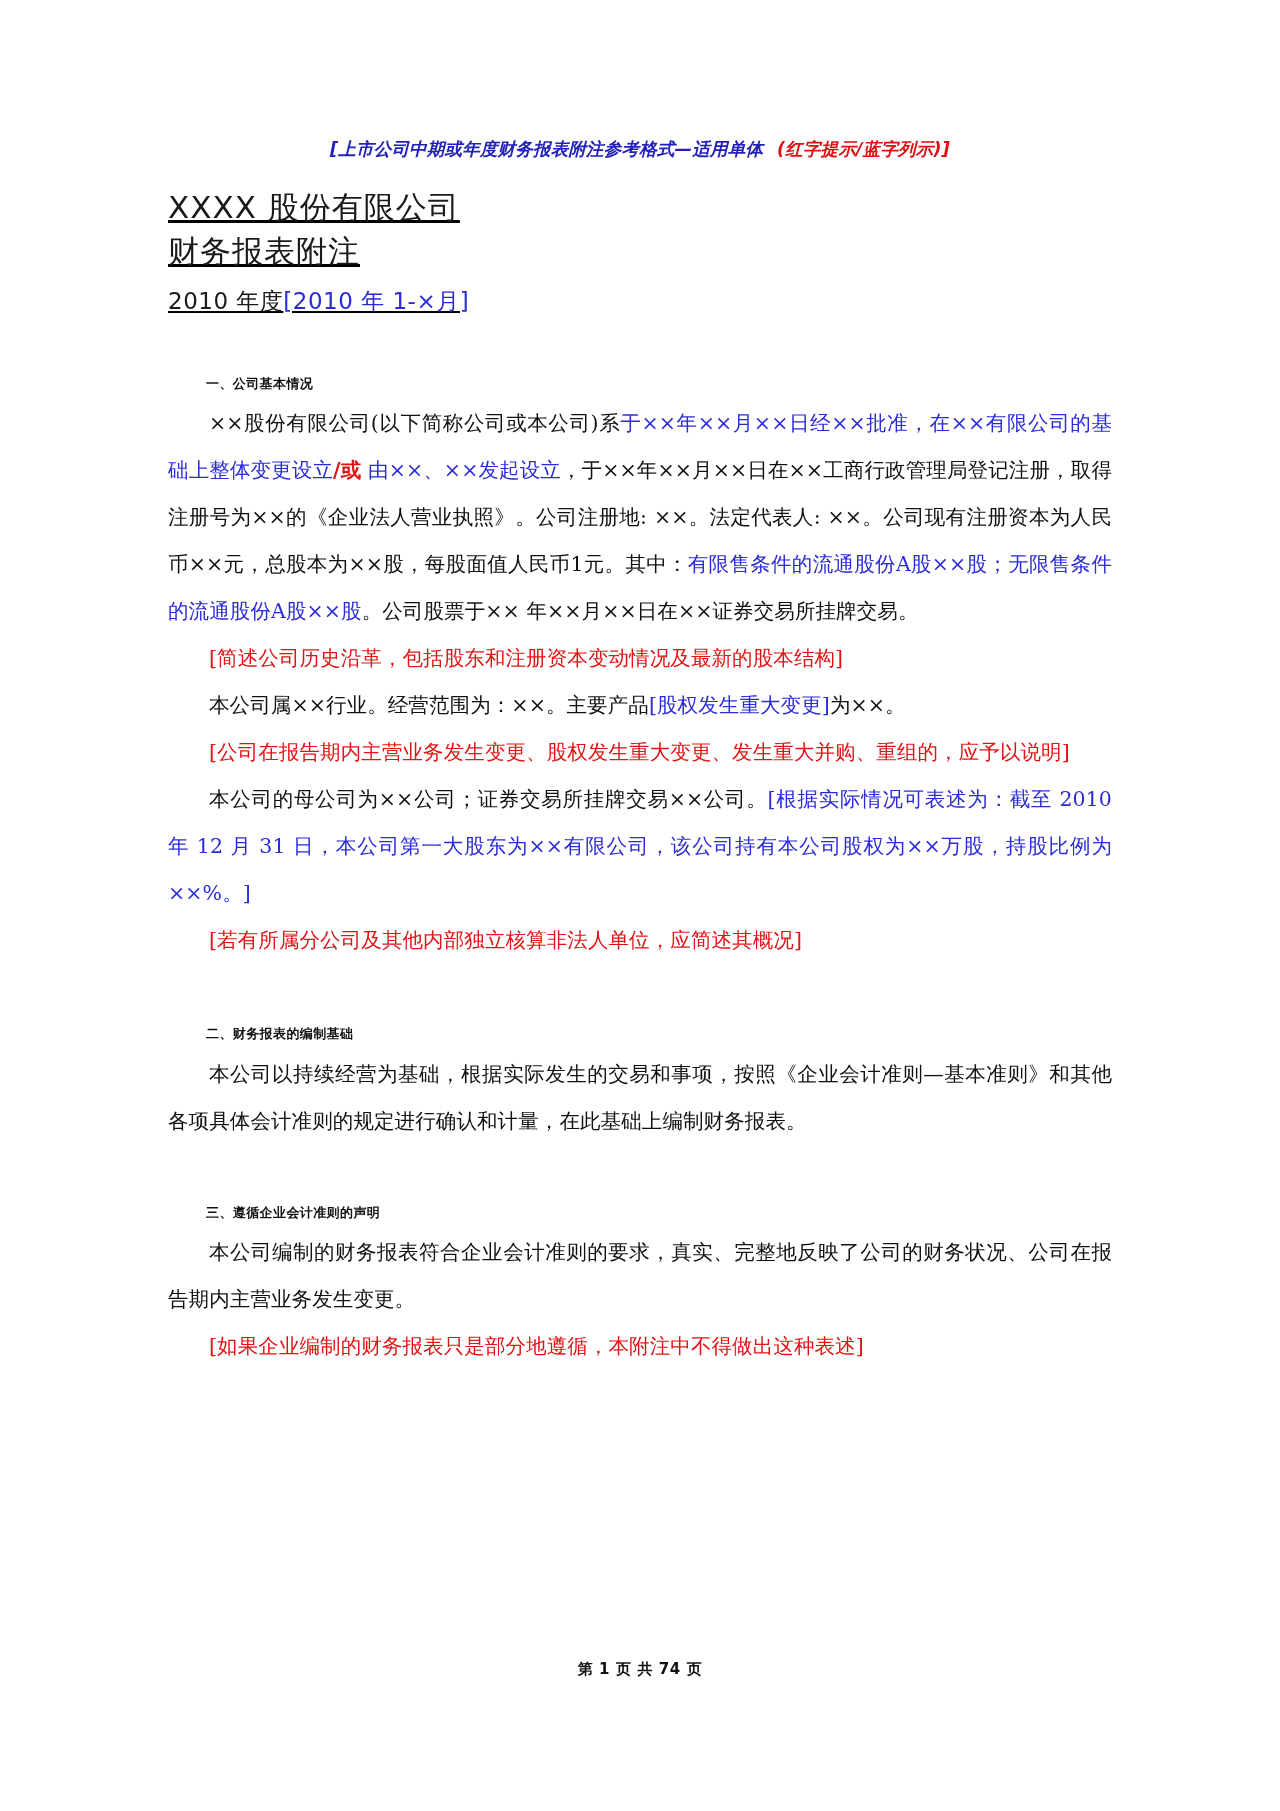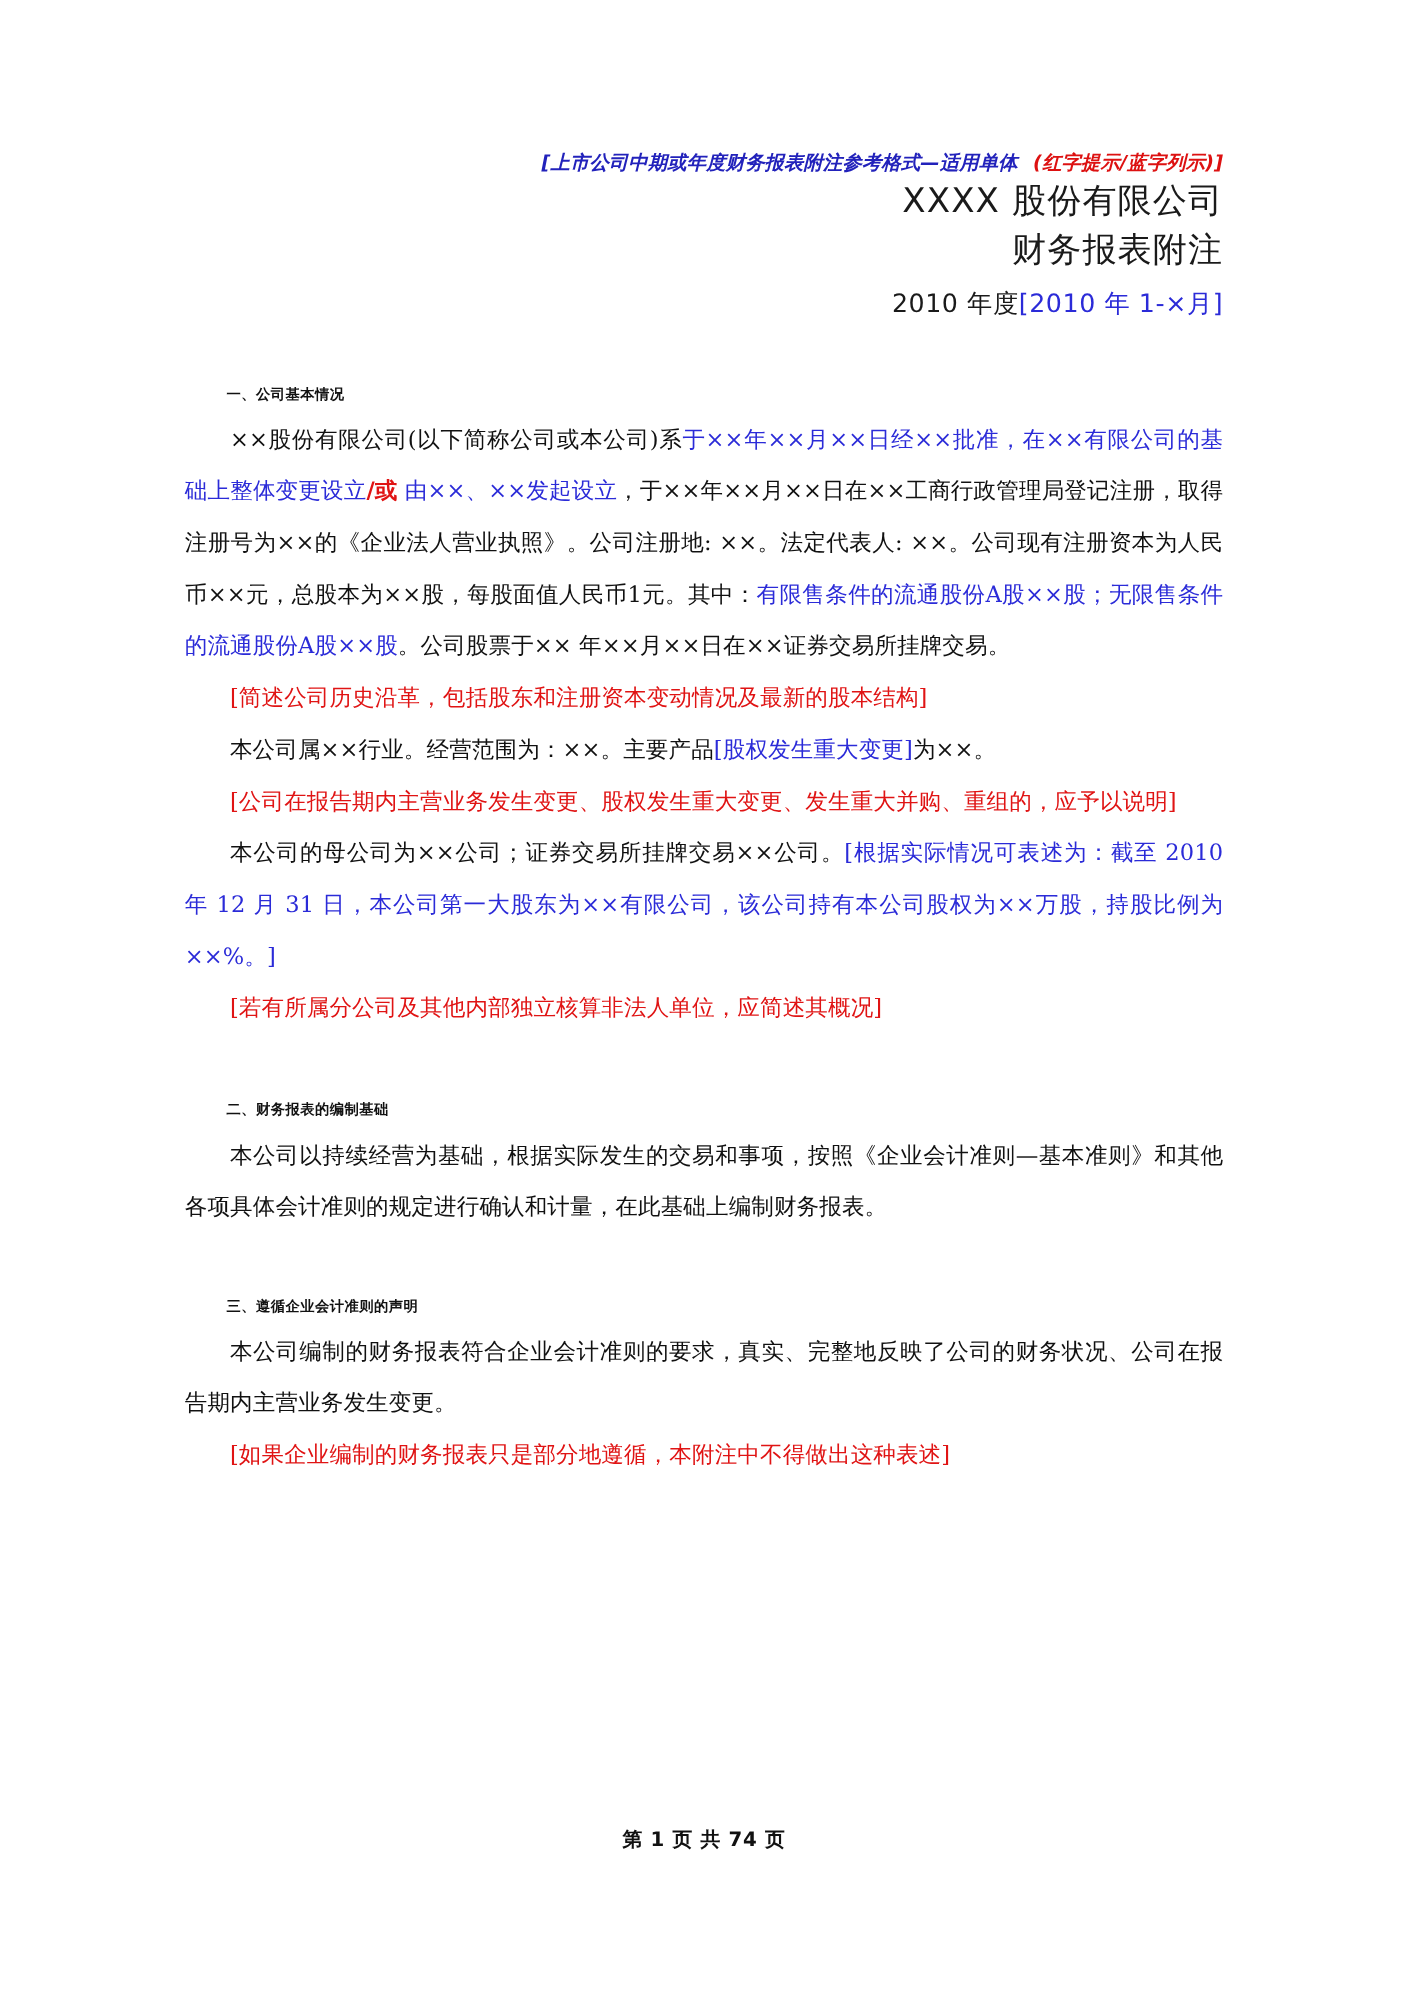--- a/index.html
+++ b/index.html
@@ -29,31 +29,32 @@
 
   
   .doc-header {
     margin-top: 138px;
     font-family: "DejaVu Sans", "Liberation Sans", sans-serif;
     font-style: italic;
     font-weight: bold;
     font-size: 17.5px;
     letter-spacing: 0.2px;
     line-height: 1.3;
-    text-align: right;
+    text-align: center;
     white-space: nowrap;
   }
   .hdr-blue { color: #2222bb; }
   .hdr-red  { color: #dd1111; }
   .hdr-gap  { display: inline-block; width: 14px; }
 
   
   .title-block {
-    text-align: right;
-    margin-top: 0;
+    text-align: left;
+    margin-top: 24px;
+    text-decoration: underline;
   }
   .doc-title-1, .doc-title-2 {
     font-family: "DejaVu Sans", "Liberation Sans", sans-serif;
     font-size: 31px;
     font-weight: normal;
     line-height: 1.42;
     color: #1a1a1a;
     letter-spacing: 1px;
   }
   .doc-period {
@@ -99,21 +100,21 @@
 
   
   .footer {
     position: absolute;
     left: 0;
     right: 0;
     top: 1660px;
     text-align: center;
     font-family: "DejaVu Sans", "Liberation Sans", sans-serif;
     font-weight: bold;
-    font-size: 18px;
+    font-size: 15px;
     color: #111111;
     letter-spacing: 0.6px;
   }
 </style>
 </head>
 <body>
 
 <div class="page">
   <div class="content">
 

